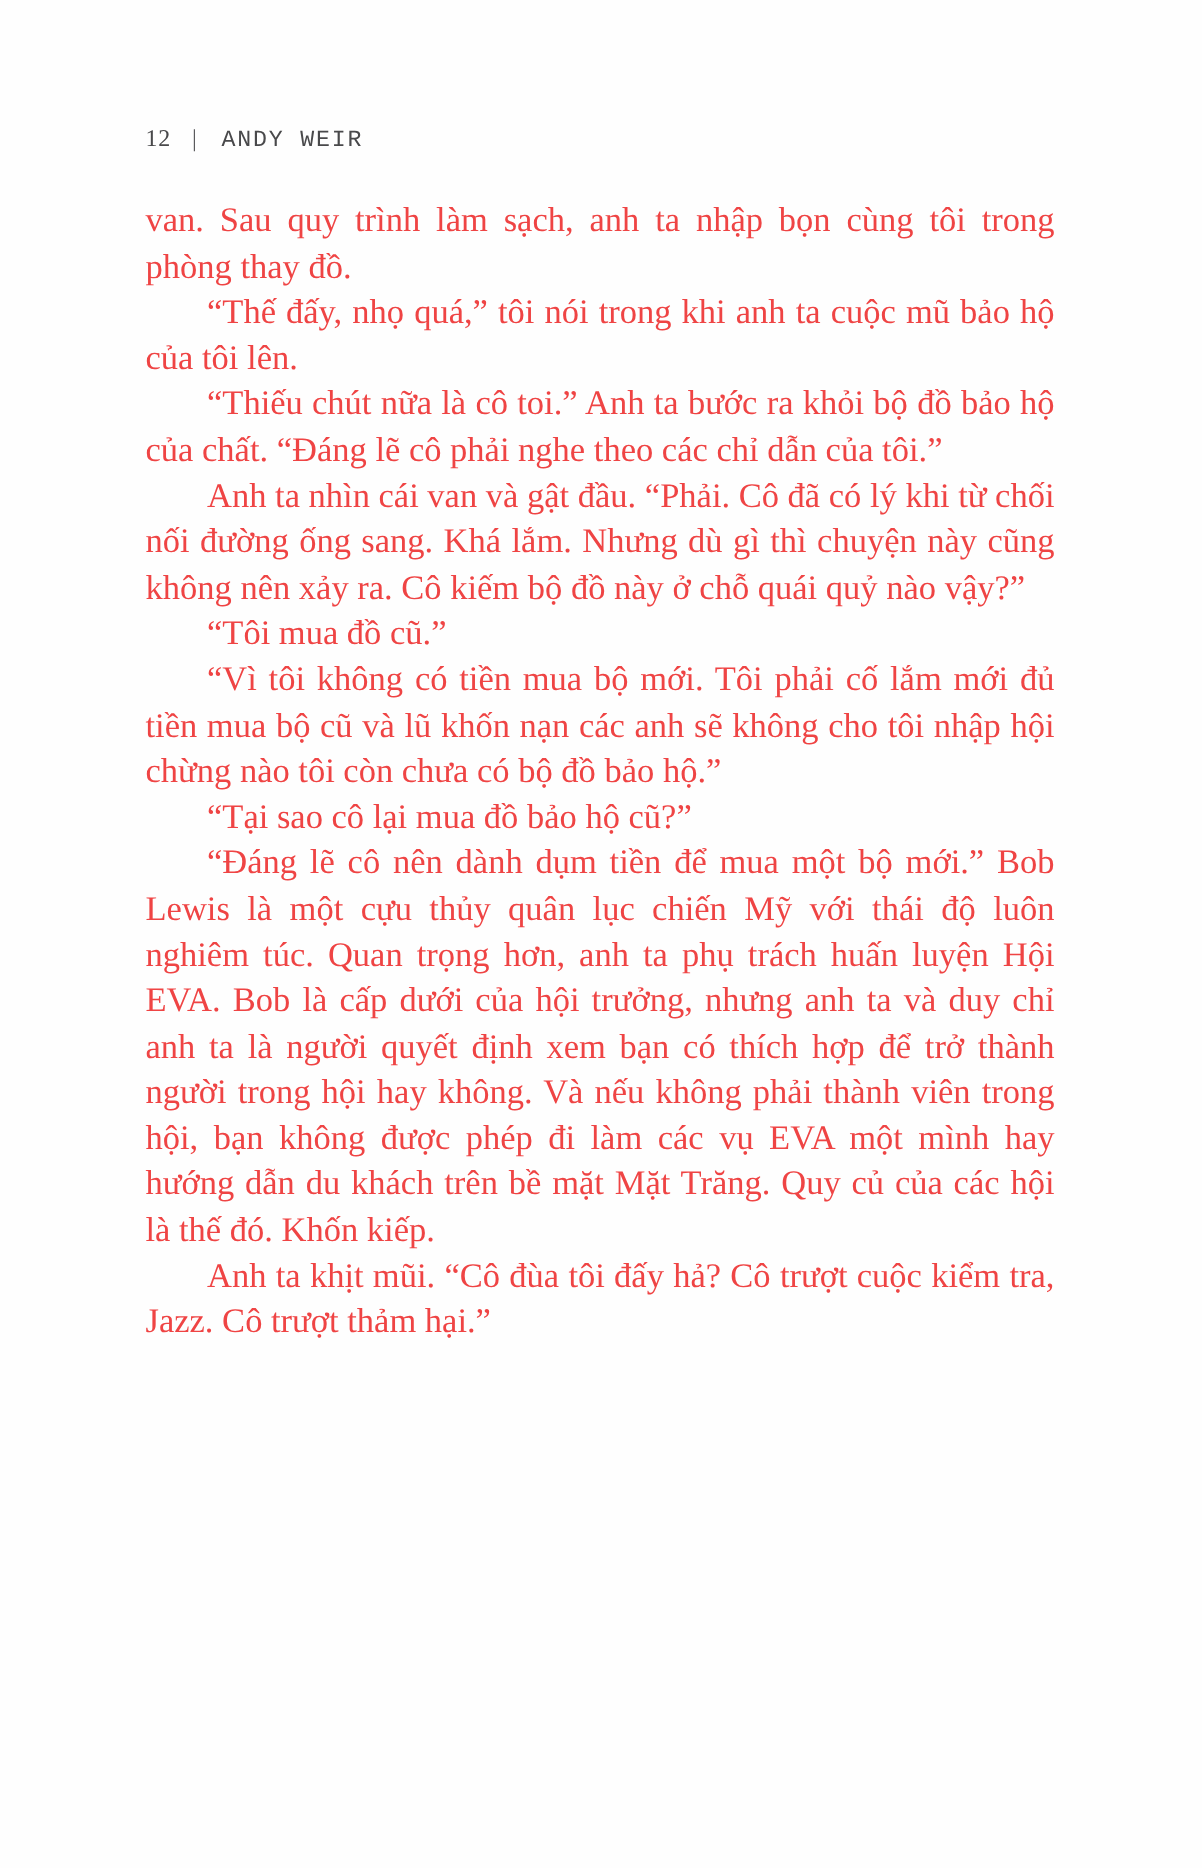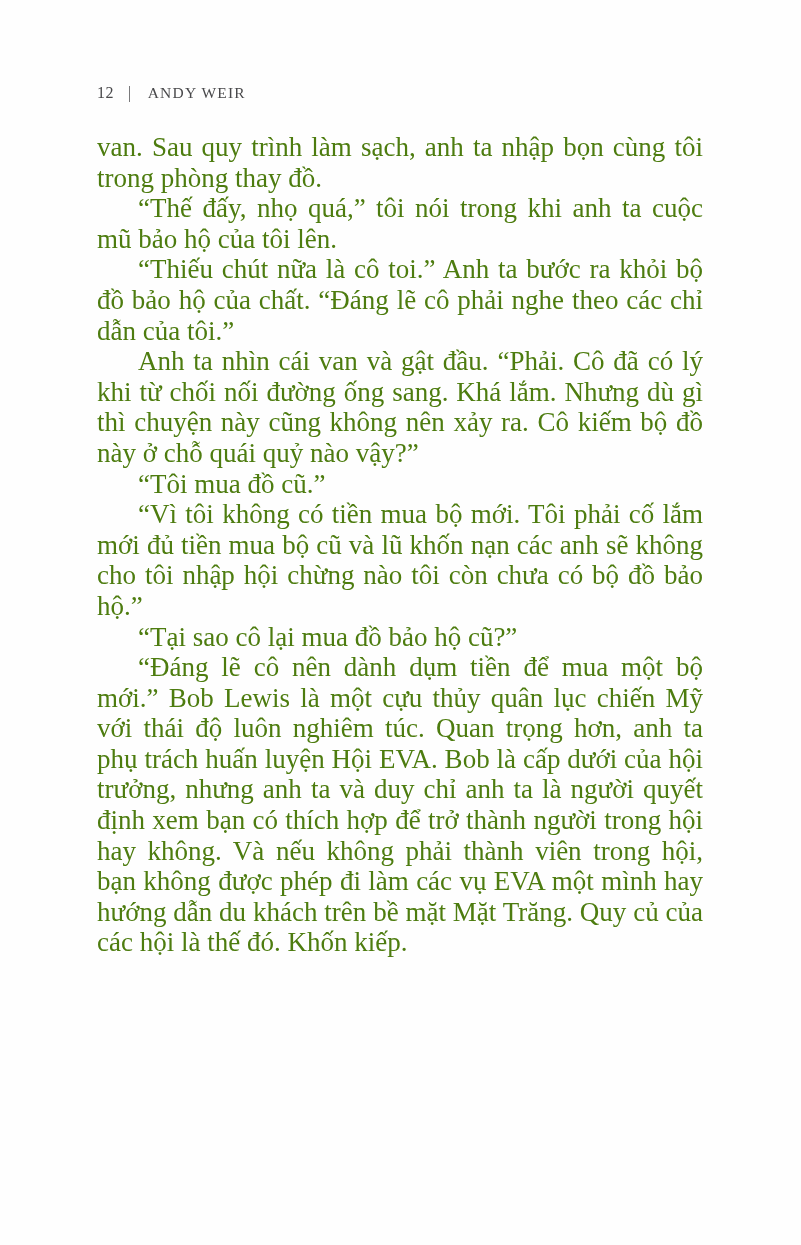--- a/index.html
+++ b/index.html
@@ -35,25 +35,26 @@
   .running-header .divider {
     margin-right: 16px;
     color: #5a5a5c;
     font-weight: 400;
   }
   .running-header .runtitle {
     letter-spacing: 1.2px;
     font-variant: small-caps;
     text-transform: uppercase;
     font-size: 15.5px;
+    font-family: Liberation Mono, monospace;
   }
   .body-text {
     width: 606px;
-    color: #4d7c0f;
-    font-size: 27px;
+    color: #ef4444;
+    font-size: 23px;
     line-height: 30.6px;
     text-align: justify;
     margin-top: 20px;
   }
   .body-text p {
     margin: 0;
     padding: 0;
   }
   .body-text p.indent {
     text-indent: 41px;
@@ -71,14 +72,15 @@
 
   <main class="body-text">
       <p class="">van. Sau quy trình làm sạch, anh ta nhập bọn cùng tôi trong phòng thay đồ.</p>
       <p class="indent">“Thế đấy, nhọ quá,” tôi nói trong khi anh ta cuộc mũ bảo hộ của tôi lên.</p>
       <p class="indent">“Thiếu chút nữa là cô toi.” Anh ta bước ra khỏi bộ đồ bảo hộ của chất. “Đáng lẽ cô phải nghe theo các chỉ dẫn của tôi.”</p>
       <p class="indent">Anh ta nhìn cái van và gật đầu. “Phải. Cô đã có lý khi từ chối nối đường ống sang. Khá lắm. Nhưng dù gì thì chuyện này cũng không nên xảy ra. Cô kiếm bộ đồ này ở chỗ quái quỷ nào vậy?”</p>
       <p class="indent">“Tôi mua đồ cũ.”</p>
       <p class="indent">“Vì tôi không có tiền mua bộ mới. Tôi phải cố lắm mới đủ tiền mua bộ cũ và lũ khốn nạn các anh sẽ không cho tôi nhập hội chừng nào tôi còn chưa có bộ đồ bảo hộ.”</p>
       <p class="indent">“Tại sao cô lại mua đồ bảo hộ cũ?”</p>
       <p class="indent">“Đáng lẽ cô nên dành dụm tiền để mua một bộ mới.” Bob Lewis là một cựu thủy quân lục chiến Mỹ với thái độ luôn nghiêm túc. Quan trọng hơn, anh ta phụ trách huấn luyện Hội EVA. Bob là cấp dưới của hội trưởng, nhưng anh ta và duy chỉ anh ta là người quyết định xem bạn có thích hợp để trở thành người trong hội hay không. Và nếu không phải thành viên trong hội, bạn không được phép đi làm các vụ EVA một mình hay hướng dẫn du khách trên bề mặt Mặt Trăng. Quy củ của các hội là thế đó. Khốn kiếp.</p>
+      <p class="indent">Anh ta khịt mũi. “Cô đùa tôi đấy hả? Cô trượt cuộc kiểm tra, Jazz. Cô trượt thảm hại.”</p>
     </main>
 </div>
 
 </body></html>

